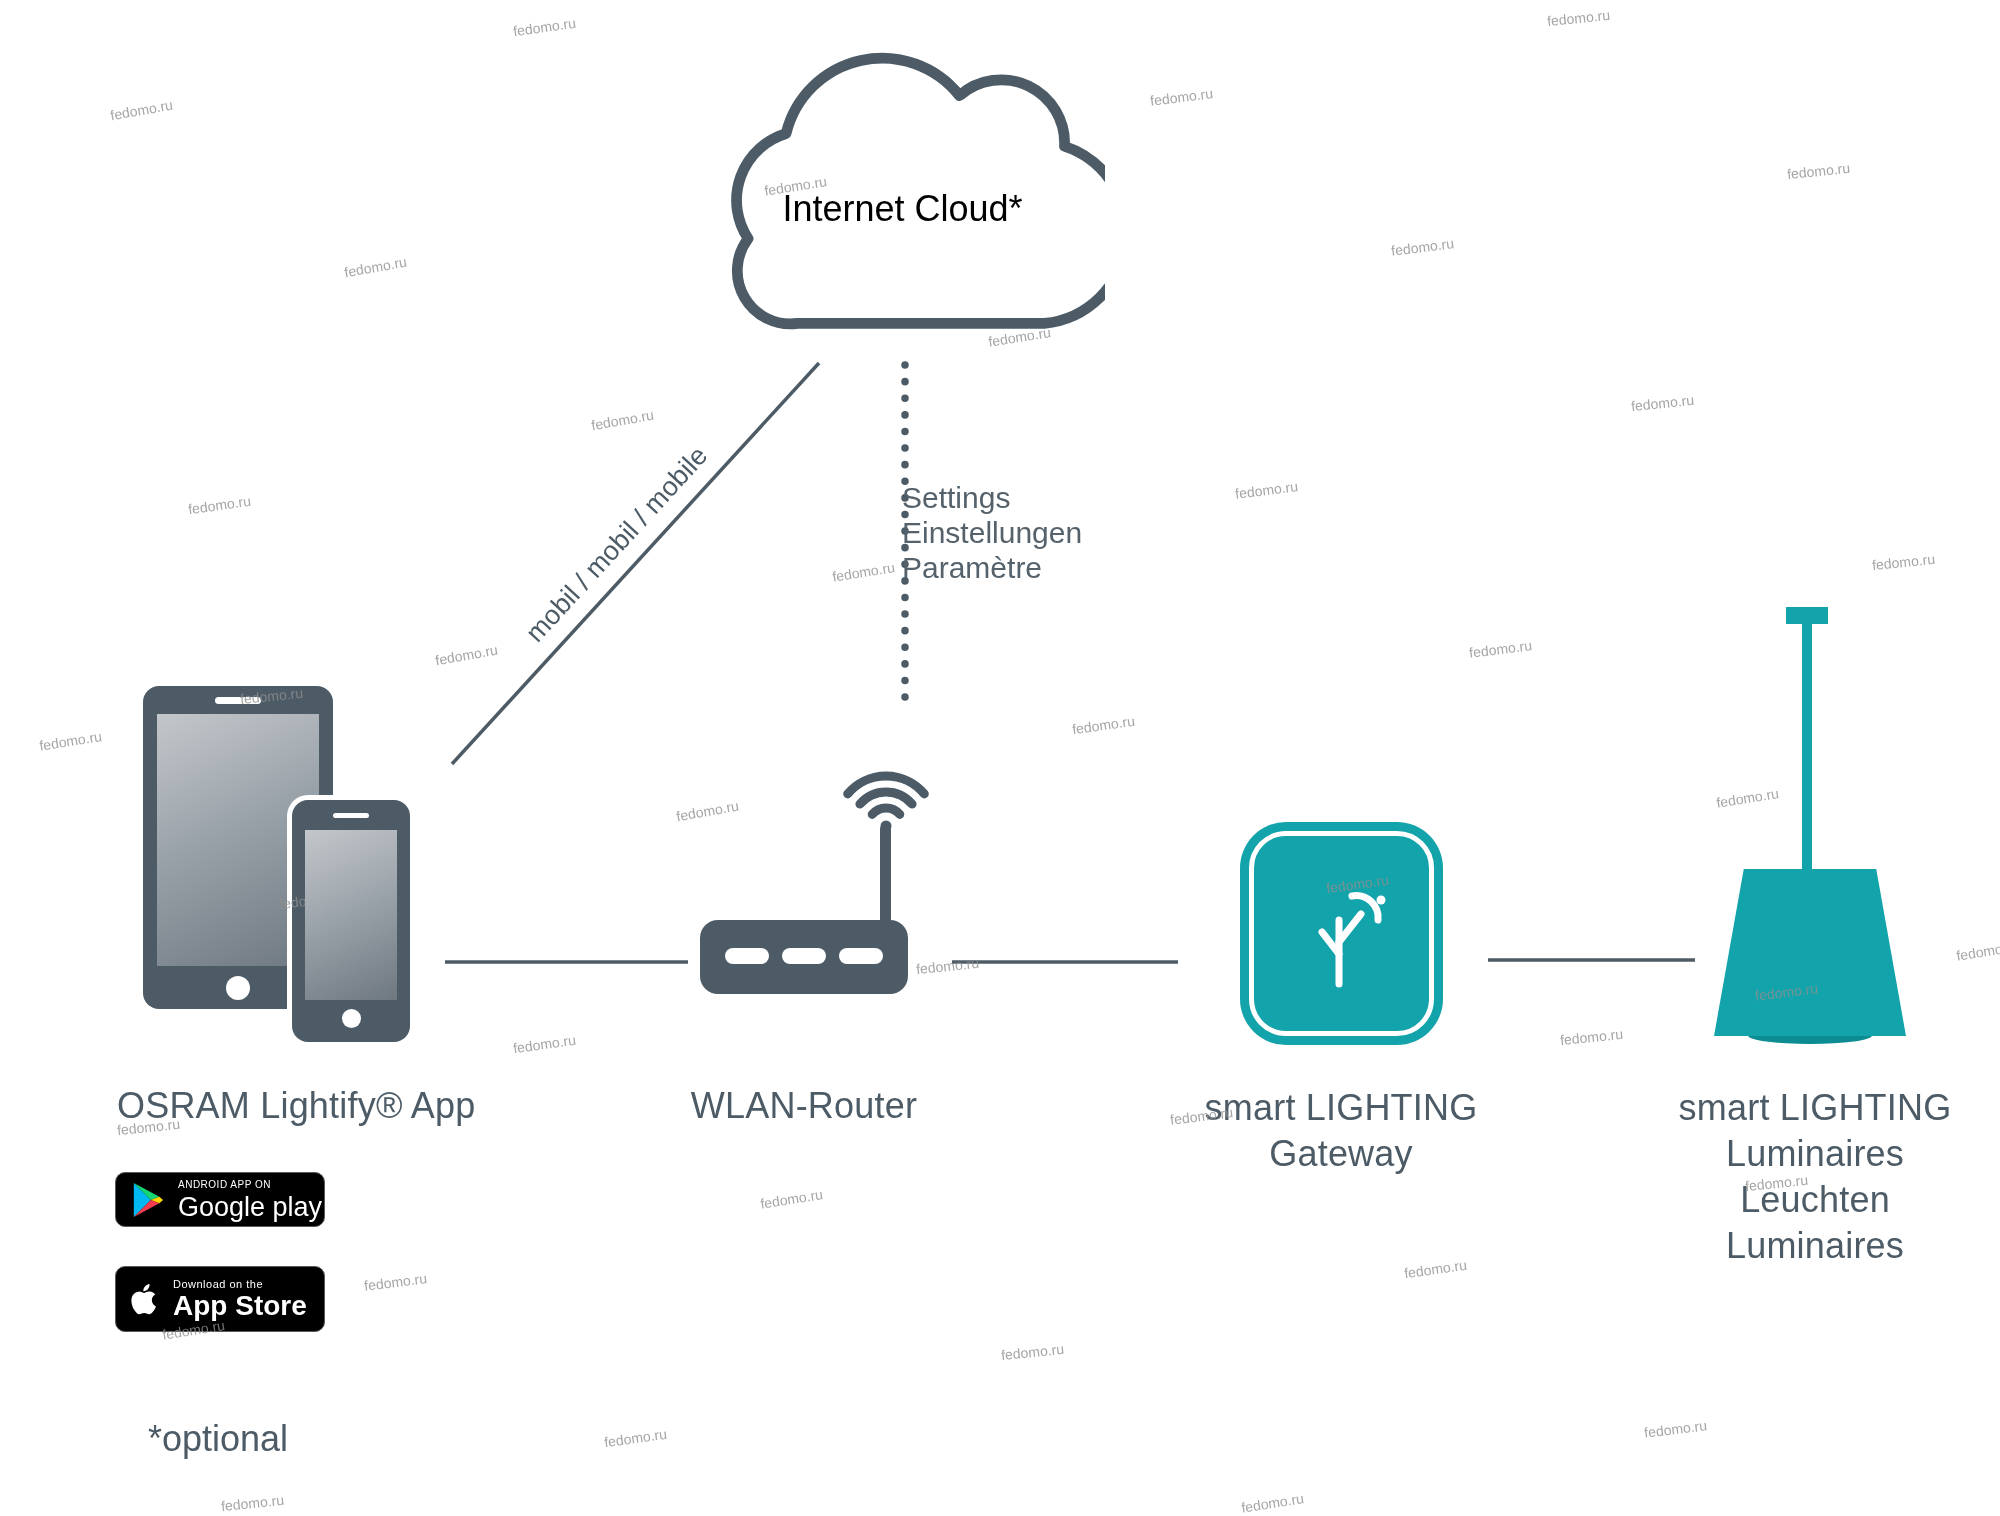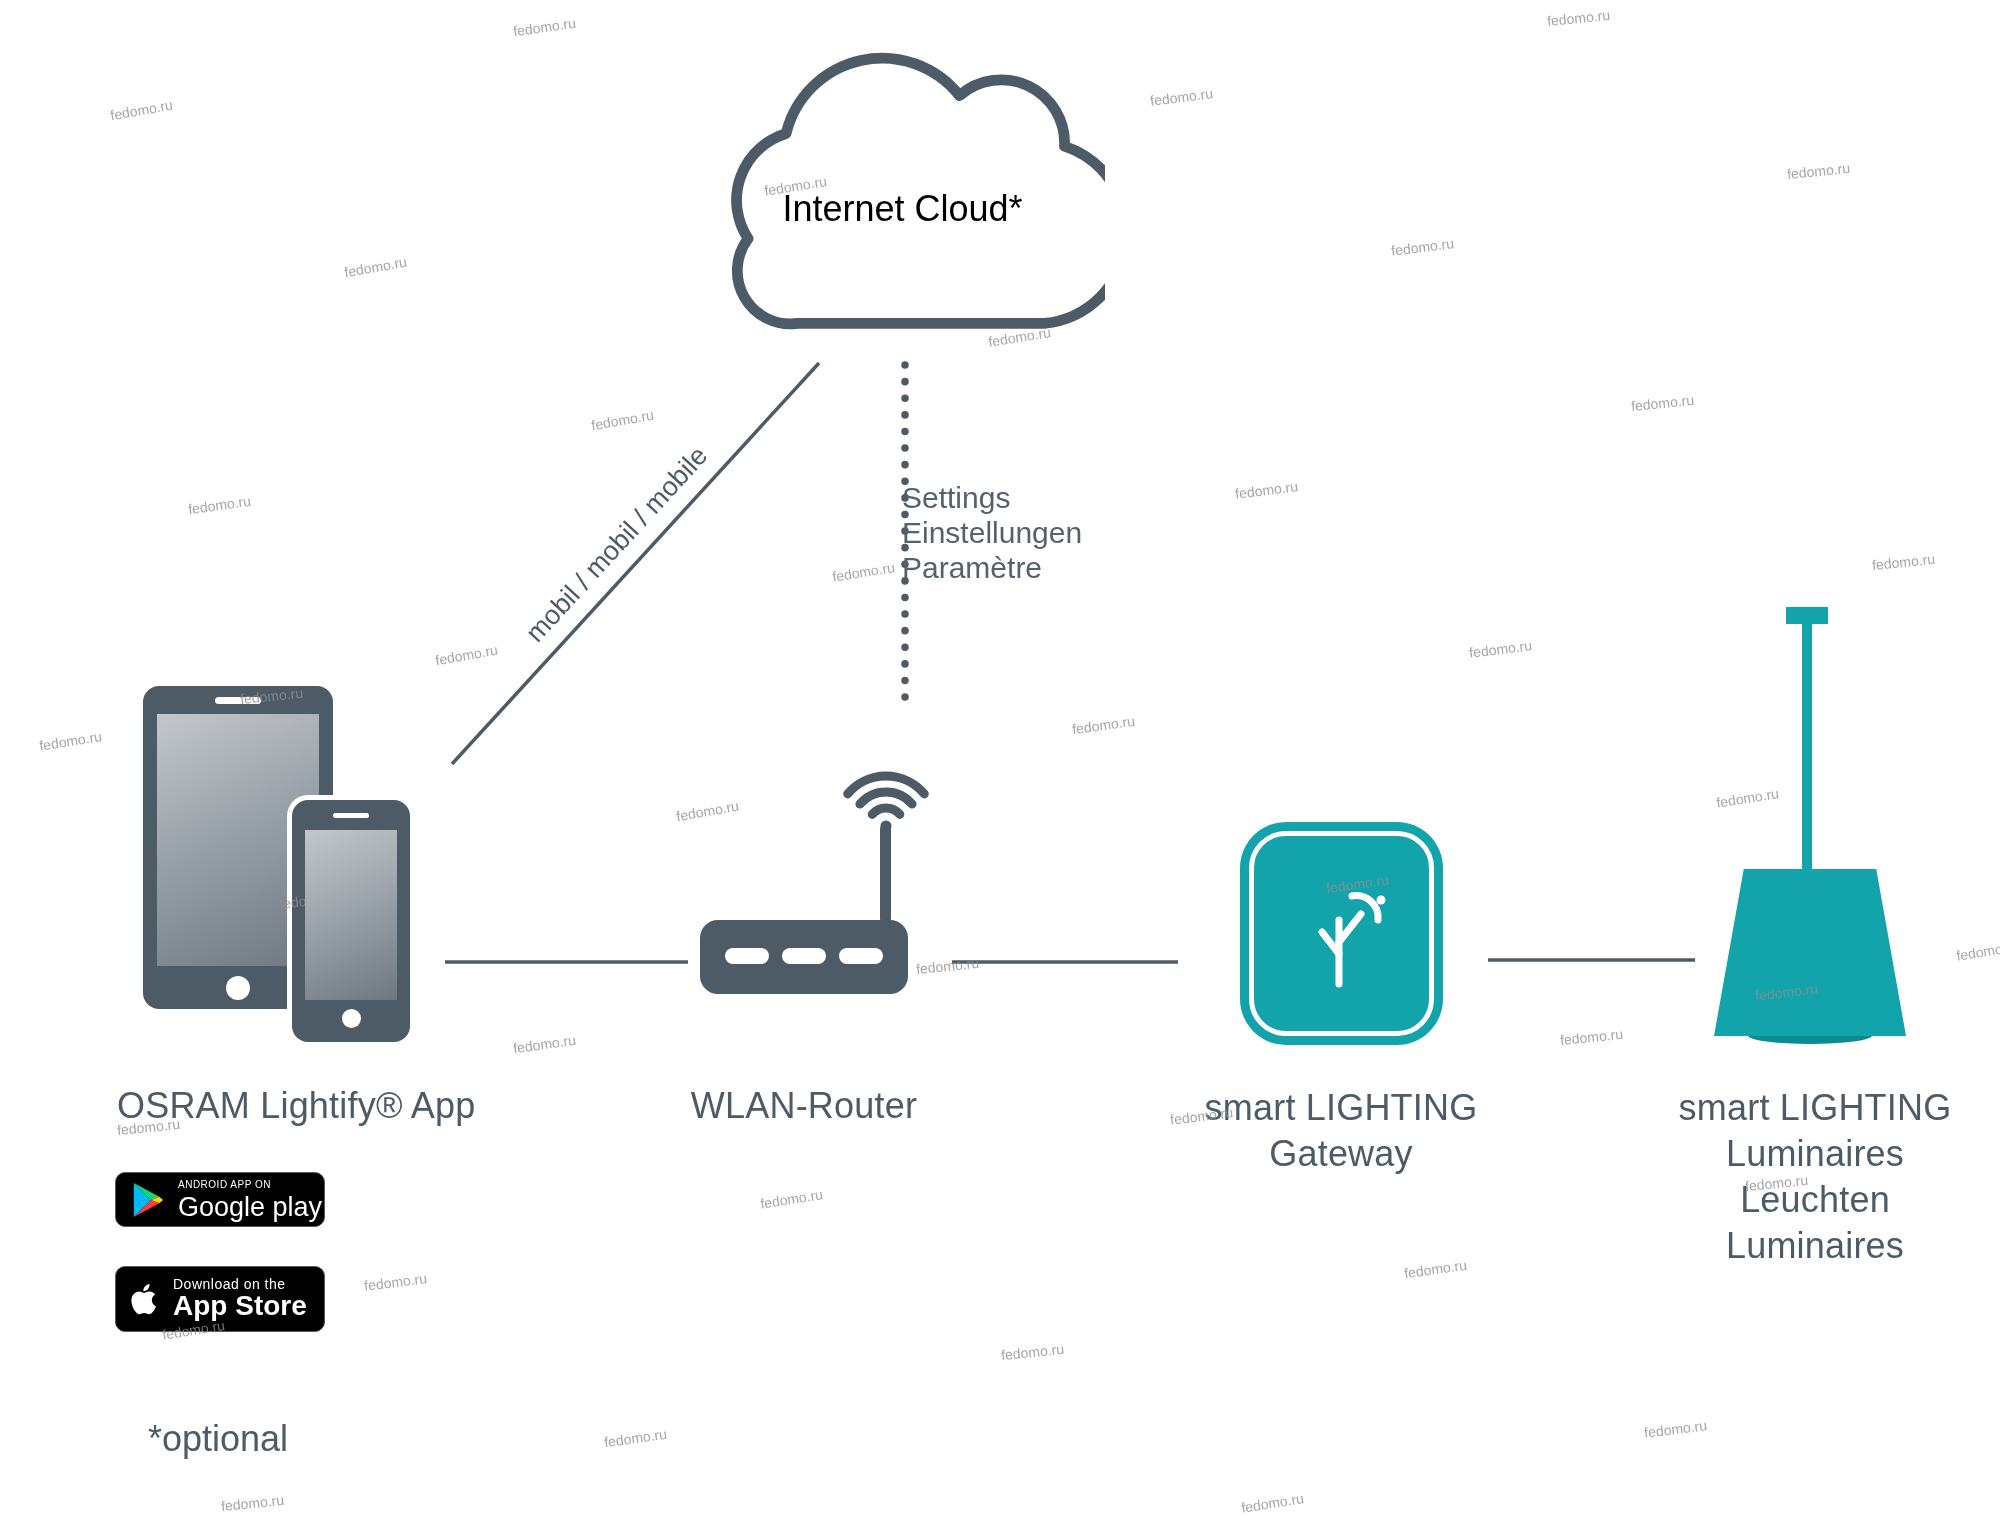--- a/index.html
+++ b/index.html
@@ -64,21 +64,21 @@
   .lbl-lum{left:1665px;top:1085px;width:300px;text-align:center;line-height:46px;}
   .footnote{left:148px;top:1418px;font-size:36px;color:#4c5b66;z-index:3;position:absolute;}
 
   
   .badge{position:absolute;width:210px;background:#000;border-radius:10px;border:1px solid #5a5a5a;
          display:flex;align-items:center;color:#fff;z-index:3;box-sizing:border-box;}
   .badge-gp{left:115px;top:1172px;height:55px;padding-left:15px;gap:13px;}
   .badge-as{left:115px;top:1266px;height:66px;padding-left:15px;gap:12px;}
   .badge .txt{display:flex;flex-direction:column;justify-content:center;}
   .badge .tagline{font-size:10px;letter-spacing:.5px;line-height:14px;}
-  .badge-as .tagline{font-size:14px;}
+  .badge-as .tagline{font-size:11px;}
   .badge .store{font-size:27px;line-height:30px;font-weight:500;}
   .badge-as .store{font-weight:700;font-size:28px;text-align:center;}
 </style>
 </head>
 <body>
 
 <div class="canvas">
 
   <div id="watermarks">
       <div class="wm" style="left: 513px; top: 19px; transform: rotate(-8deg);">fedomo.ru</div>

